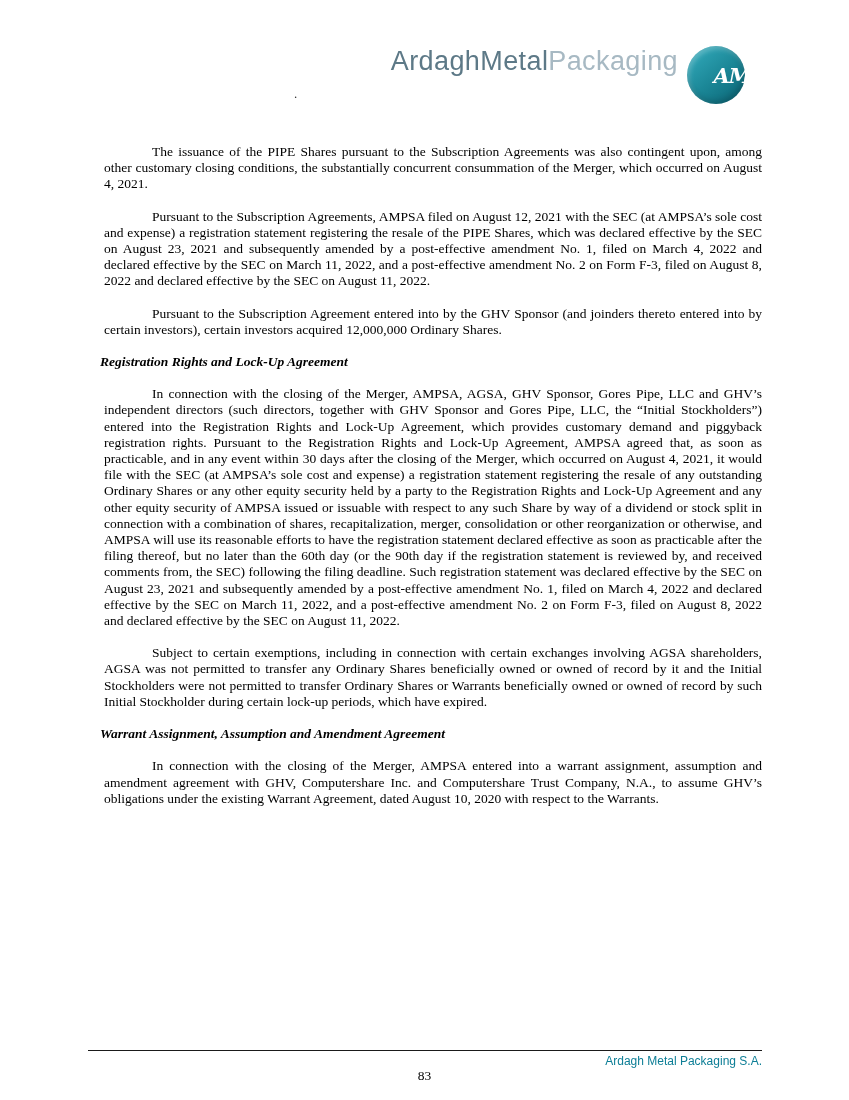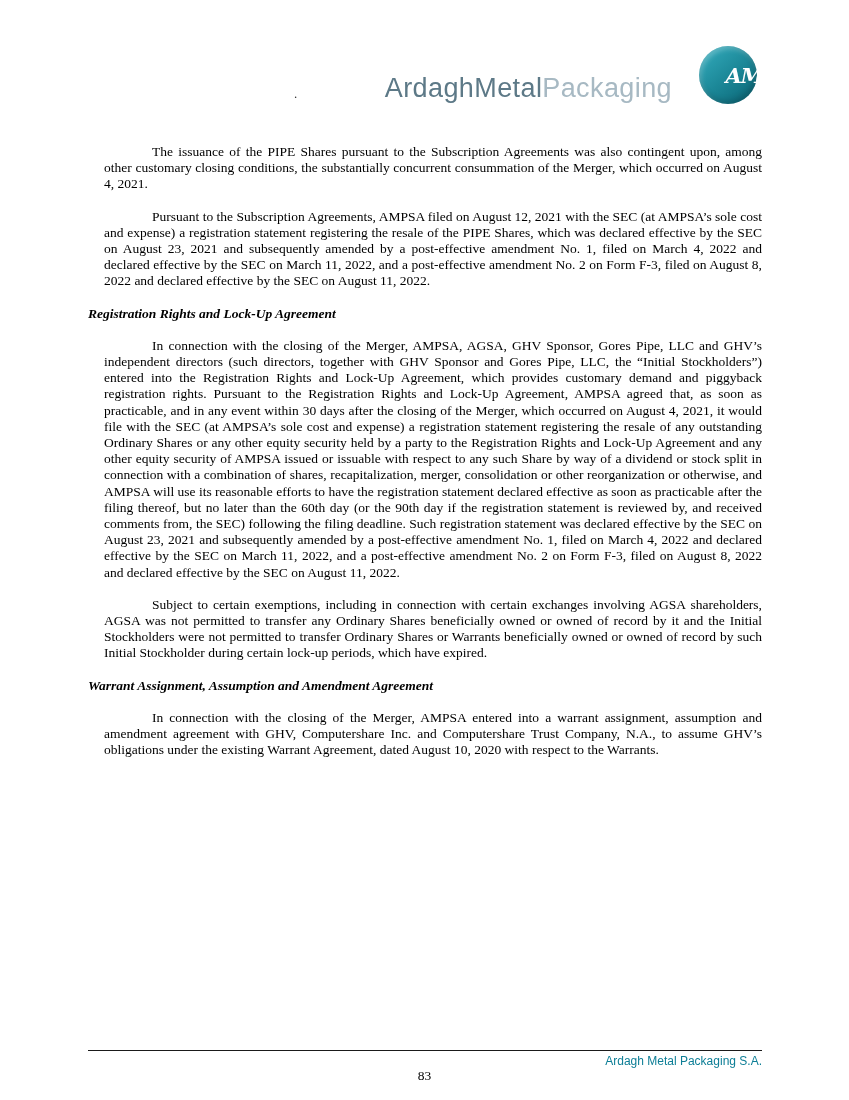--- a/index.html
+++ b/index.html
@@ -18,24 +18,24 @@
   }
 
   
   .header {
     position: relative;
     height: 130px;
   }
   .logo {
     position: absolute;
     top: 46px;
-    right: 92px;
+    right: 104px;
     display: flex;
-    align-items: flex-end;
-    gap: 27px;
+    align-items: flex-start;
+    gap: 9px;
   }
   .wordmark {
     font-family: "Liberation Sans", sans-serif;
     font-size: 27px;
     letter-spacing: 0.4px;
     white-space: nowrap;
   }
   .wordmark .w-dark { color: #5d7987; }
   .wordmark .w-light { color: #a7b9c3; }
   .logo-mark {
@@ -72,21 +72,21 @@
     padding-top: 14px;
     font-size: 13.5px;
     line-height: 16.2px;
   }
   .para {
     margin: 0 0 16px 16px;
     text-align: justify;
     text-indent: 48px;
   }
   .heading {
-    margin: 0 0 16px 0;
+    margin: 0 0 16px 12px;
     font-size: 13.5px;
     font-weight: bold;
     font-style: italic;
     text-align: left;
   }
 
   
   .footer {
     position: absolute;
     left: 88px;
@@ -126,20 +126,21 @@
       <span class="logo-mark">
           <span>AMp</span>
         </span>
     </div>
     <span class="stray-dot">.</span>
   </div>
 
   <div class="content">
     <p class="para">The issuance of the PIPE Shares pursuant to the Subscription Agreements was also contingent upon, among other customary closing conditions, the substantially concurrent consummation of the Merger, which occurred on August 4, 2021.</p>
     <p class="para">Pursuant to the Subscription Agreements, AMPSA filed on August 12, 2021 with the SEC (at AMPSA’s sole cost and expense) a registration statement registering the resale of the PIPE Shares, which was declared effective by the SEC on August 23, 2021 and subsequently amended by a post-effective amendment No. 1, filed on March 4, 2022 and declared effective by the SEC on March 11, 2022, and a post-effective amendment No. 2 on Form F-3, filed on August 8, 2022 and declared effective by the SEC on August 11, 2022.</p>
+    <p class="para">Pursuant to the Subscription Agreement entered into by the GHV Sponsor (and joinders thereto entered into by certain investors), certain investors acquired 12,000,000 Ordinary Shares.</p>
 
     <h2 class="heading">Registration Rights and Lock-Up Agreement</h2>
     <p class="para">In connection with the closing of the Merger, AMPSA, AGSA, GHV Sponsor, Gores Pipe, LLC and GHV’s independent directors (such directors, together with GHV Sponsor and Gores Pipe, LLC, the “Initial Stockholders”) entered into the Registration Rights and Lock-Up Agreement, which provides customary demand and piggyback registration rights. Pursuant to the Registration Rights and Lock-Up Agreement, AMPSA agreed that, as soon as practicable, and in any event within 30 days after the closing of the Merger, which occurred on August 4, 2021, it would file with the SEC (at AMPSA’s sole cost and expense) a registration statement registering the resale of any outstanding Ordinary Shares or any other equity security held by a party to the Registration Rights and Lock-Up Agreement and any other equity security of AMPSA issued or issuable with respect to any such Share by way of a dividend or stock split in connection with a combination of shares, recapitalization, merger, consolidation or other reorganization or otherwise, and AMPSA will use its reasonable efforts to have the registration statement declared effective as soon as practicable after the filing thereof, but no later than the 60th day (or the 90th day if the registration statement is reviewed by, and received comments from, the SEC) following the filing deadline. Such registration statement was declared effective by the SEC on August 23, 2021 and subsequently amended by a post-effective amendment No. 1, filed on March 4, 2022 and declared effective by the SEC on March 11, 2022, and a post-effective amendment No. 2 on Form F-3, filed on August 8, 2022 and declared effective by the SEC on August 11, 2022.</p>
     <p class="para">Subject to certain exemptions, including in connection with certain exchanges involving AGSA shareholders, AGSA was not permitted to transfer any Ordinary Shares beneficially owned or owned of record by it and the Initial Stockholders were not permitted to transfer Ordinary Shares or Warrants beneficially owned or owned of record by such Initial Stockholder during certain lock-up periods, which have expired.</p>
 
     <h2 class="heading">Warrant Assignment, Assumption and Amendment Agreement</h2>
     <p class="para">In connection with the closing of the Merger, AMPSA entered into a warrant assignment, assumption and amendment agreement with GHV, Computershare Inc. and Computershare Trust Company, N.A., to assume GHV’s obligations under the existing Warrant Agreement, dated August 10, 2020 with respect to the Warrants.</p>
 
   </div>
 

